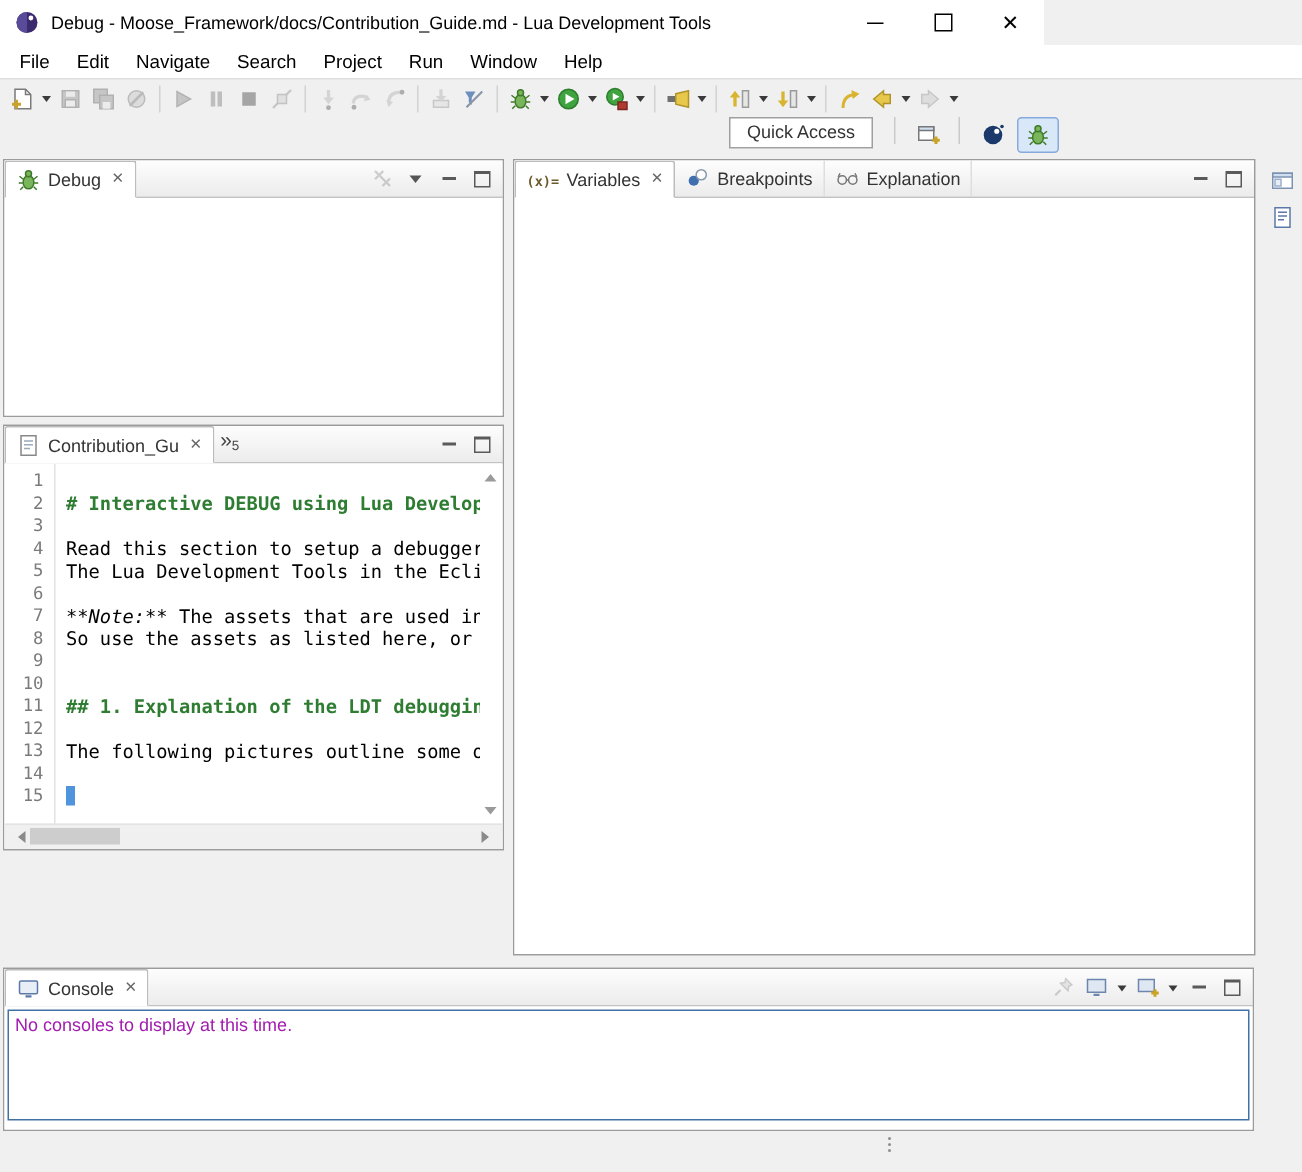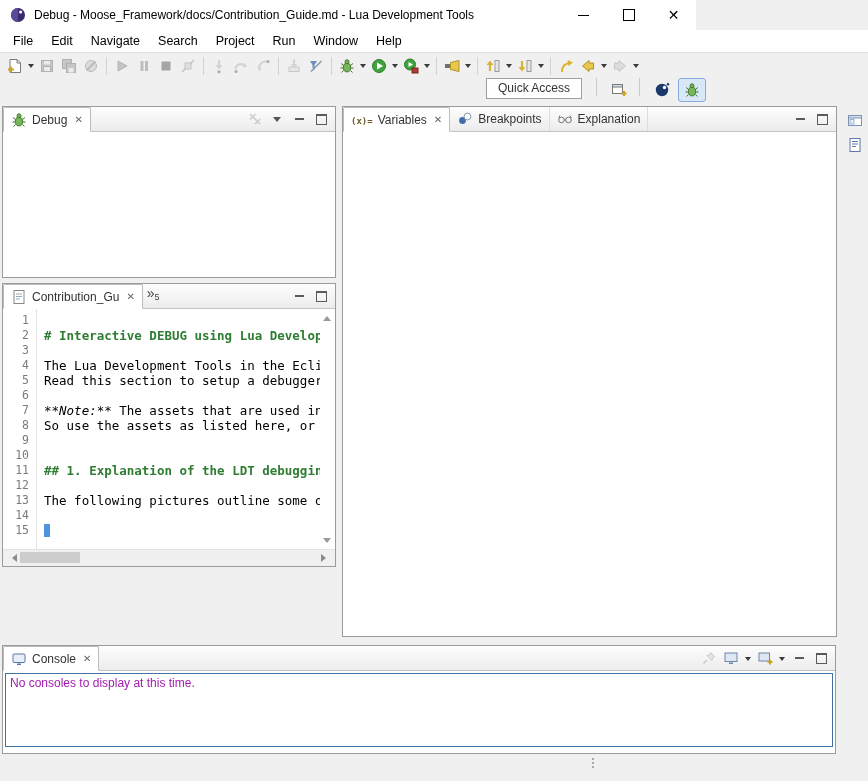--- a/index.html
+++ b/index.html
@@ -435,22 +435,22 @@
         <div class="ln">11</div>
         <div class="ln">12</div>
         <div class="ln">13</div>
         <div class="ln">14</div>
         <div class="ln">15</div>
       </div>
     <div class="code" id="code">
         <div class="line"></div>
         <div class="line"><span class="seg-heading"># Interactive DEBUG using Lua Develop</span></div>
         <div class="line"></div>
+        <div class="line"><span class="seg-plain">Read this section to setup a debugger</span></div>
         <div class="line"><span class="seg-plain">The Lua Development Tools in the Ecli</span></div>
-        <div class="line"><span class="seg-plain">Read this section to setup a debugger</span></div>
         <div class="line"></div>
         <div class="line"><span class="seg-em">**Note:**</span><span class="seg-plain"> The assets that are used in</span></div>
         <div class="line"><span class="seg-plain">So use the assets as listed here, or y</span></div>
         <div class="line"></div>
         <div class="line"></div>
         <div class="line"><span class="seg-heading">## 1. Explanation of the LDT debuggin</span></div>
         <div class="line"></div>
         <div class="line"><span class="seg-plain">The following pictures outline some o</span></div>
         <div class="line"></div>
         <div class="line"><span class="sel-block"></span></div>

